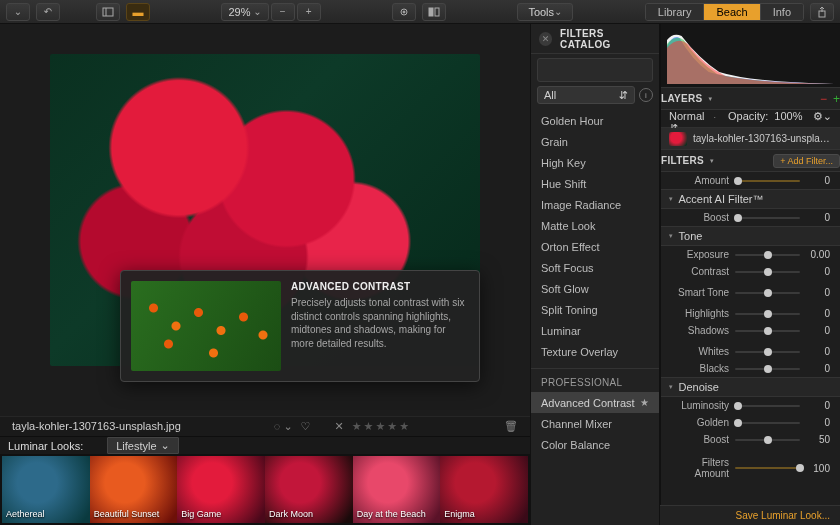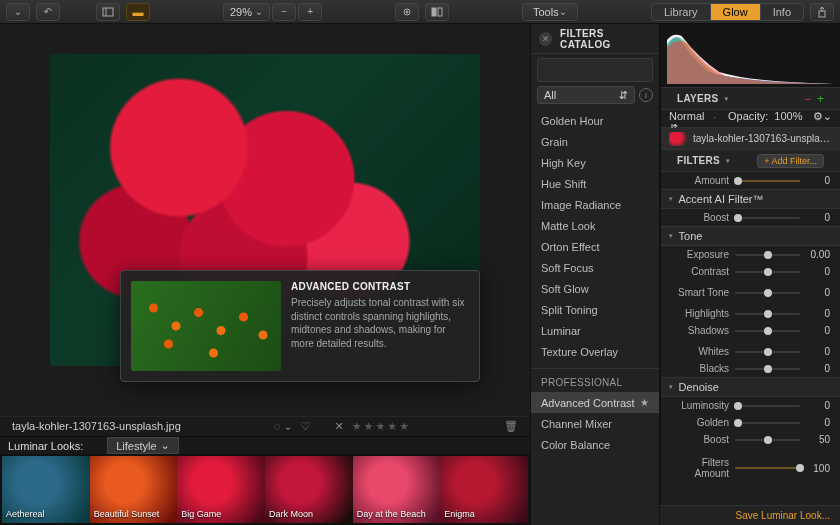--- a/index.html
+++ b/index.html
@@ -75,21 +75,21 @@
   .list{flex:1;overflow:auto;padding:2px 0}
   .item{height:21px;display:flex;align-items:center;padding:0 10px;color:#bdbdbd;font-size:11px}
   .item.sel{background:#3f3f3f;color:#ddd}
   .item.sel .star{color:#aaa}
   .item .star{margin-left:auto;color:#666;font-size:10px}
   .grp{padding:8px 10px 4px;color:#9a9a9a;font-size:10px;letter-spacing:.3px;border-top:1px solid #333;margin-top:6px}
   
   .right{width:180px;background:#1e1e1e;display:flex;flex-direction:column;border-left:1px solid #111}
   .hist{height:64px;background:#151515;border-bottom:1px solid #333;position:relative;padding:4px 6px}
   .hist svg{width:100%;height:56px}
-  .panelhdr{height:22px;display:flex;align-items:center;padding:0 16px;gap:6px;border-bottom:1px solid #333;background:#232323}
+  .panelhdr{height:22px;display:flex;align-items:center;padding:0 0;gap:6px;border-bottom:1px solid #333;background:#232323}
   .panelhdr .t{font-weight:600;letter-spacing:.3px;font-size:10px}
   .panelhdr .chev{font-size:7px;color:#999}
   .panelhdr .sp{flex:1}
   .panelhdr .dash{color:#c33;font-size:12px}
   .panelhdr .plus{color:#3a3;font-size:12px}
   .blendrow{height:18px;display:flex;padding:0 8px;gap:6px;color:#888;font-size:9px;border-bottom:1px solid #303030}
   .blendrow .sp{flex:1}
   .layer{height:22px;display:flex;align-items:center;gap:6px;padding:0 8px;background:#2b2b2b;border-bottom:1px solid #333}
   .layer .sw{width:18px;height:14px;border-radius:2px;background:radial-gradient(circle at 40% 40%,#e31b3c 0 40%,#0a3020 90%)}
   .layer .nm{flex:1;font-size:10px;color:#ccc;overflow:hidden;text-overflow:ellipsis;white-space:nowrap}
@@ -141,21 +141,21 @@
         <svg viewBox="0 0 12 12">
           <rect x="1" y="2" width="4" height="8" fill="#aaa"></rect>
           <rect x="7" y="2" width="4" height="8" fill="none" stroke="#aaa"></rect>
         </svg>
       </div>
     <div class="tflex"></div>
     <div class="tbtn" style="padding:0 10px"><span>Tools</span>⌄</div>
     <div class="tflex"></div>
     <div class="tabgrp">
       <div class="tab">Library</div>
-      <div class="tab active">Glow</div>
+      <div class="tab active">Beach</div>
       <div class="tab">Info</div>
     </div>
     <div class="tbtn">
         <svg viewBox="0 0 12 12">
           <rect x="3" y="5" width="6" height="6" fill="none" stroke="#aaa"></rect>
           <path d="M6 1v5M4 3l2-2 2 2" fill="none" stroke="#aaa"></path>
         </svg>
       </div>
   </div>
 

